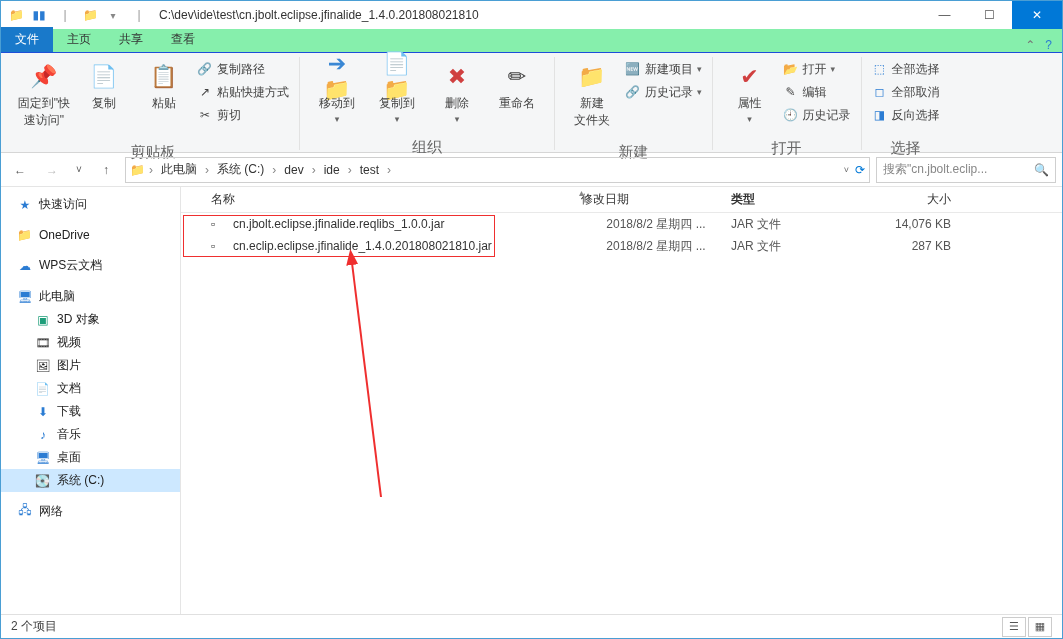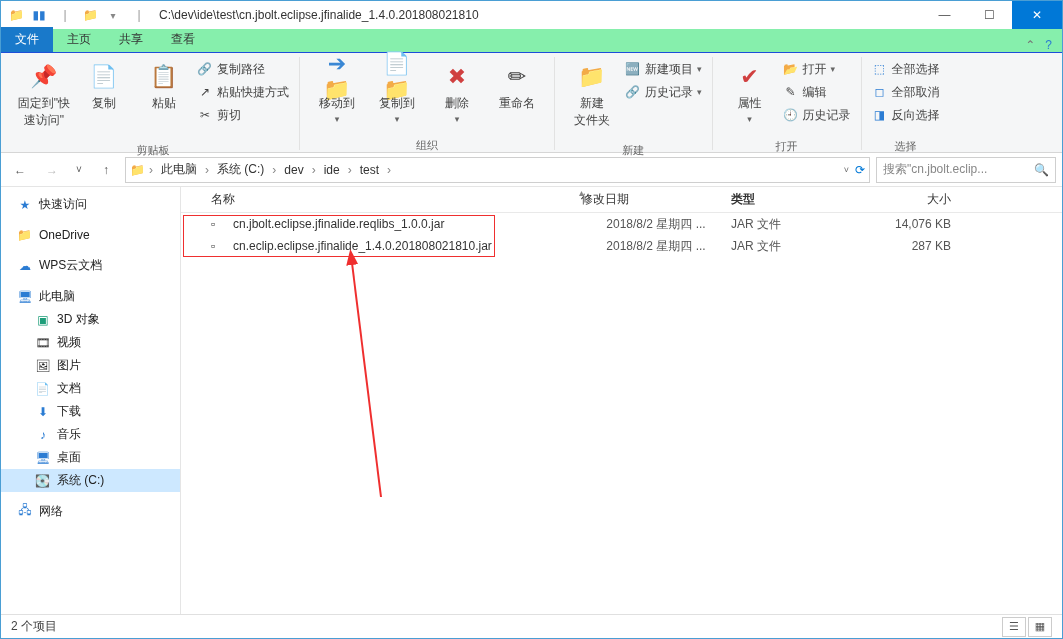--- a/index.html
+++ b/index.html
@@ -12,21 +12,21 @@
   .winctrl { display: flex; height: 28px; }
   .winctrl div { width: 45px; display: flex; align-items: center; justify-content: center; color: #555; }
   .winctrl .close { width: 50px; background: #0078d7; color: #fff; }
   .tabs { height: 24px; display: flex; align-items: flex-end; border-bottom: 1px solid #1d4ed8; background: #86efac; }
   .tab { padding: 4px 14px; color: #333; cursor: pointer; }
   .tab.active { background: #1979ca; color: #fff; }
   .tabs .expand { margin-left: auto; padding: 0 10px; color: #555; display:flex; gap:10px;}
   .ribbon { height: 100px; background: #f5f6f7; border-bottom: 1px solid #d6d6d6; display: flex; padding: 4px 6px 2px 6px; }
   .group { display: flex; flex-direction: column; align-items: center; border-right: 1px solid #e2e2e2; padding: 2px 10px; }
   .group-body { flex: 1; display: flex; align-items: flex-start; gap: 6px; }
-  .group-label { color: #666; font-size: 11px; margin-top: 14px; }
+  .group-label { color: #666; font-size: 15px; margin-top: 14px; }
   .bigbtn { display: flex; flex-direction: column; align-items: center; width: 54px; text-align: center; color: #444; gap: 2px; padding-top:2px;}
   .bigbtn .ico { width: 32px; height: 32px; display: flex; align-items: center; justify-content: center; font-size: 22px; }
   .smallcol { display: flex; flex-direction: column; gap: 3px; font-size: 12px; color: #444;}
   .smallrow { display: flex; align-items: center; gap: 4px; height: 20px; }
   .smallrow .sico { width: 16px; height: 16px; display:inline-flex; align-items:center; justify-content:center; }
   .navbar { height: 34px; display: flex; align-items: center; padding: 0 6px; gap: 6px; border-bottom: 1px solid #e5e5e5; }
   .navbtn { width: 26px; height: 26px; display: flex; align-items: center; justify-content: center; color: #555; border-radius: 3px; }
   .breadcrumb { flex: 1; border: 1px solid #cfcfcf; height: 26px; display: flex; align-items: center; padding: 0 4px; gap: 2px; overflow:hidden;}
   .breadcrumb .crumb { padding: 0 4px; color: #333; white-space:nowrap;}
   .breadcrumb .sep { color: #888; padding: 0 2px; }

